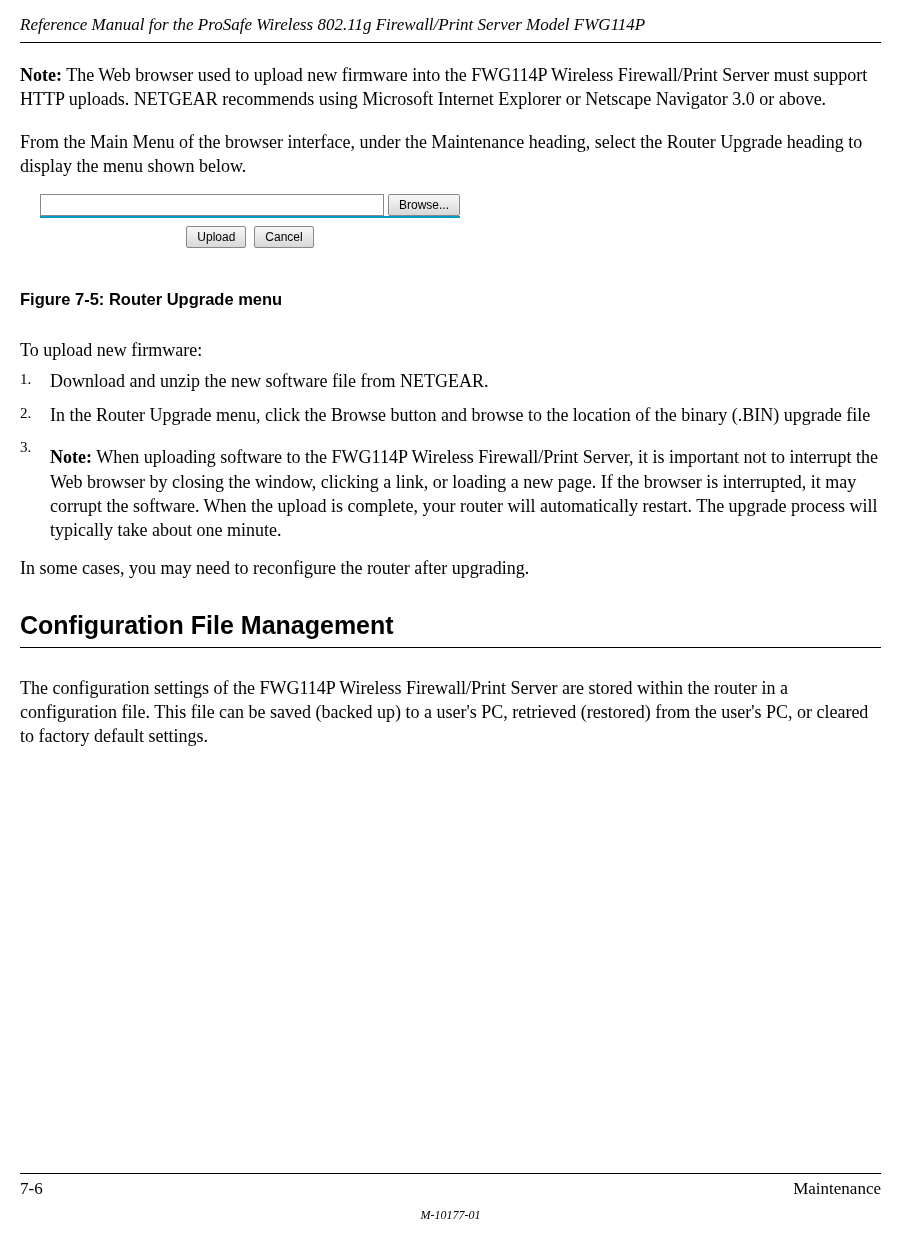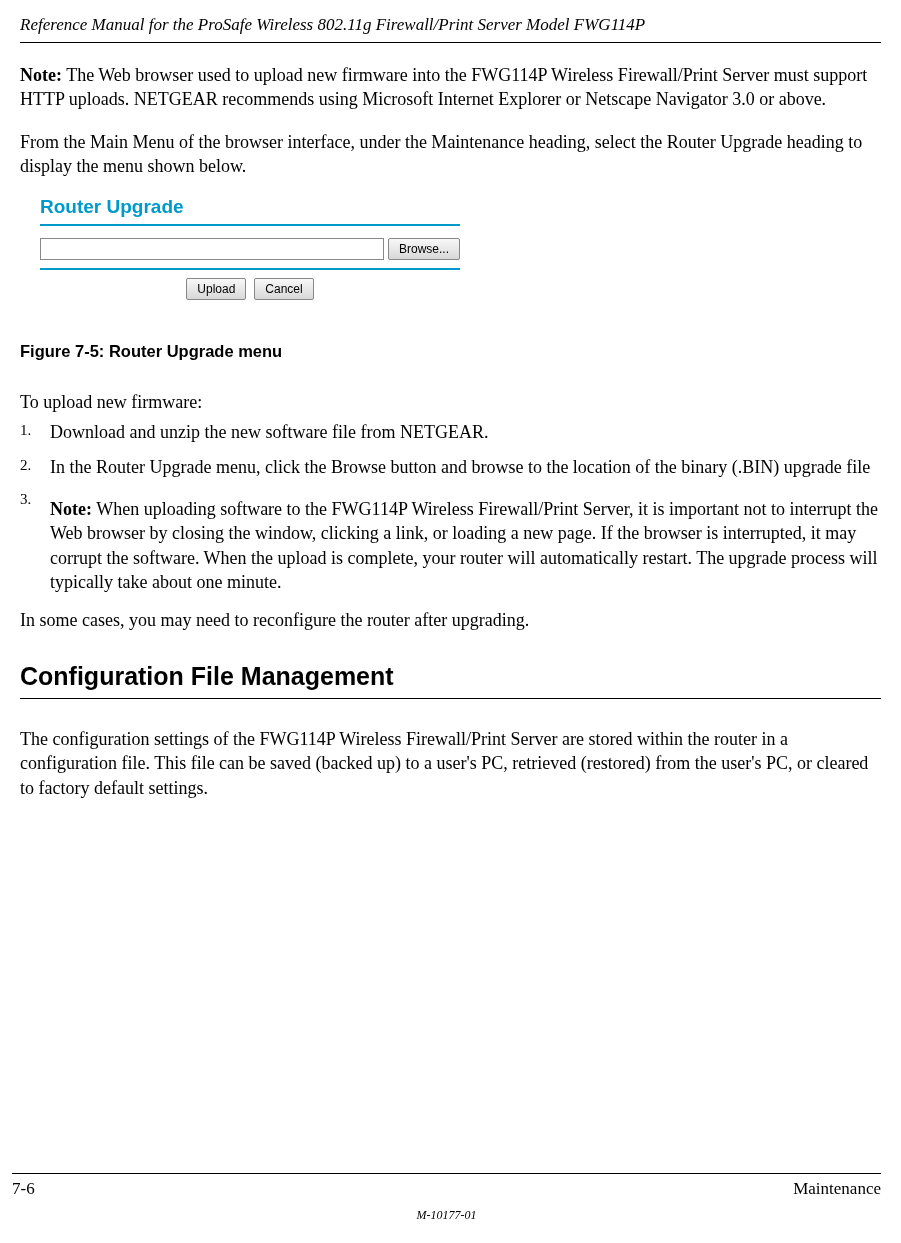--- a/index.html
+++ b/index.html
@@ -50,21 +50,21 @@
     .ru-label {
       font-family: Arial, Helvetica, sans-serif;
       font-size: 13px;
       color: #000;
       margin-bottom: 4px;
     }
     .ru-input-row {
       display: flex;
       align-items: center;
       gap: 4px;
-      padding-bottom: 8px;
+      padding-bottom: 0;
       border-bottom: 2px solid #0099cc;
       margin-bottom: 8px;
     }
     .ru-file-input {
       flex: 1;
       height: 22px;
       border: 1px solid #888;
       background: #fff;
       font-family: Arial, sans-serif;
       font-size: 12px;
@@ -119,21 +119,21 @@
       font-size: 25px;
       font-weight: bold;
       border-bottom: 1px solid #000;
       padding-bottom: 4px;
       margin-top: 28px;
       margin-bottom: 28px;
     }
     .footer {
       position: absolute;
       bottom: 20px;
-      left: 12px;
+      left: 20px;
       right: 20px;
     }
     .footer-line {
       border-top: 1px solid #000;
       display: flex;
       justify-content: space-between;
       padding-top: 4px;
       font-size: 17px;
     }
     .footer-center {
@@ -150,21 +150,20 @@
   <span>Reference Manual for the ProSafe Wireless 802.11g  Firewall/Print Server Model FWG114P</span>
 </div>
 
 <p class="note-para">
   <span class="bold">Note:</span><span> The Web browser used to upload new firmware into the FWG114P Wireless Firewall/Print Server must support HTTP uploads. NETGEAR recommends using Microsoft Internet Explorer or Netscape Navigator 3.0 or above.</span>
 </p>
 
 <p class="para">From the Main Menu of the browser interface, under the Maintenance heading, select the Router Upgrade heading to display the menu shown below.</p>
 
 <div class="router-upgrade-box">
-  <div class="ru-title">Router Upgrade</div>
   <div class="ru-input-row">
     <input type="text" class="ru-file-input" value="" style="">
     <button class="ru-button">Browse...</button>
   </div>
   <div class="ru-button-row">
     <button class="ru-button">Upload</button>
     <button class="ru-button">Cancel</button>
   </div>
 </div>
 

